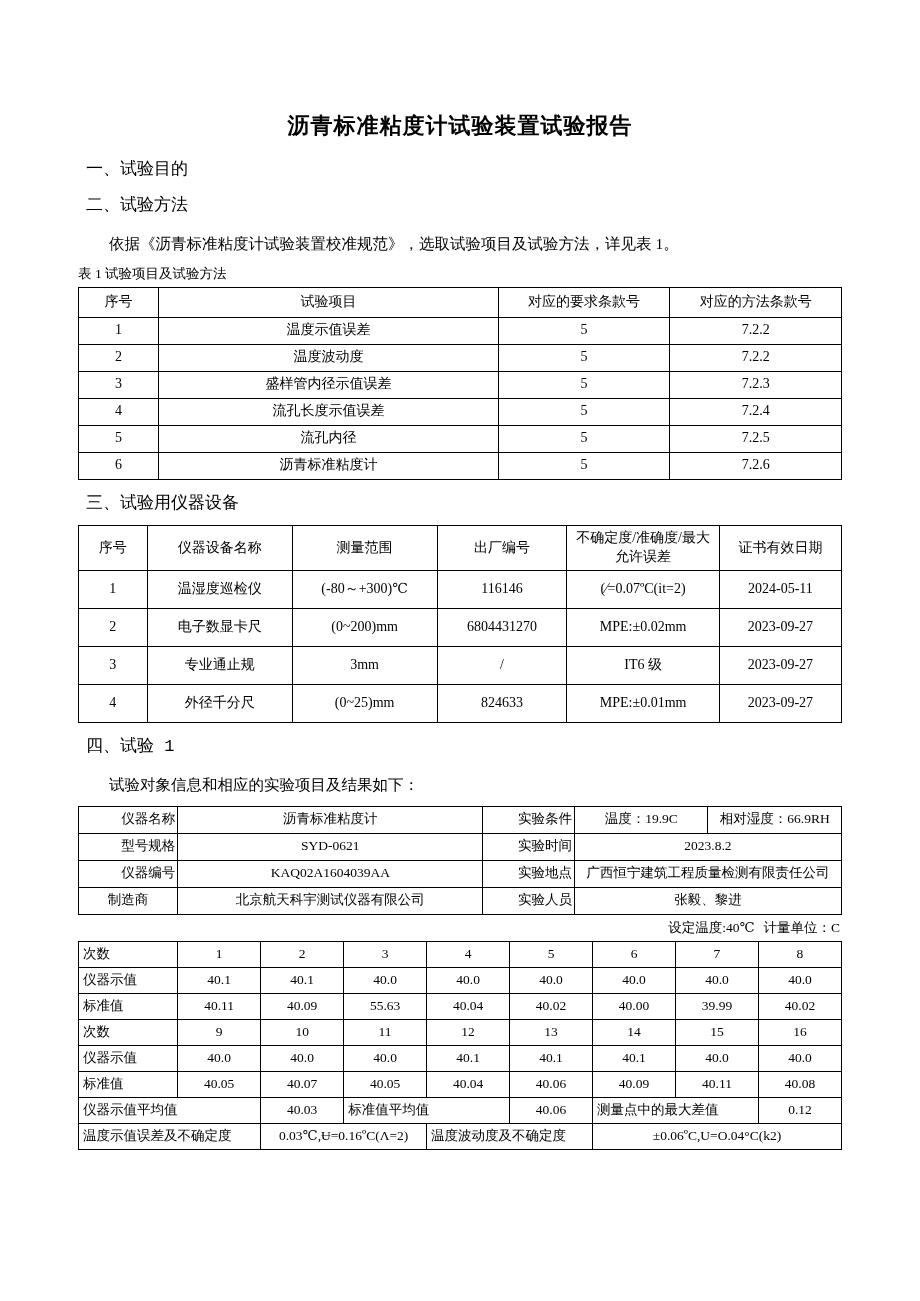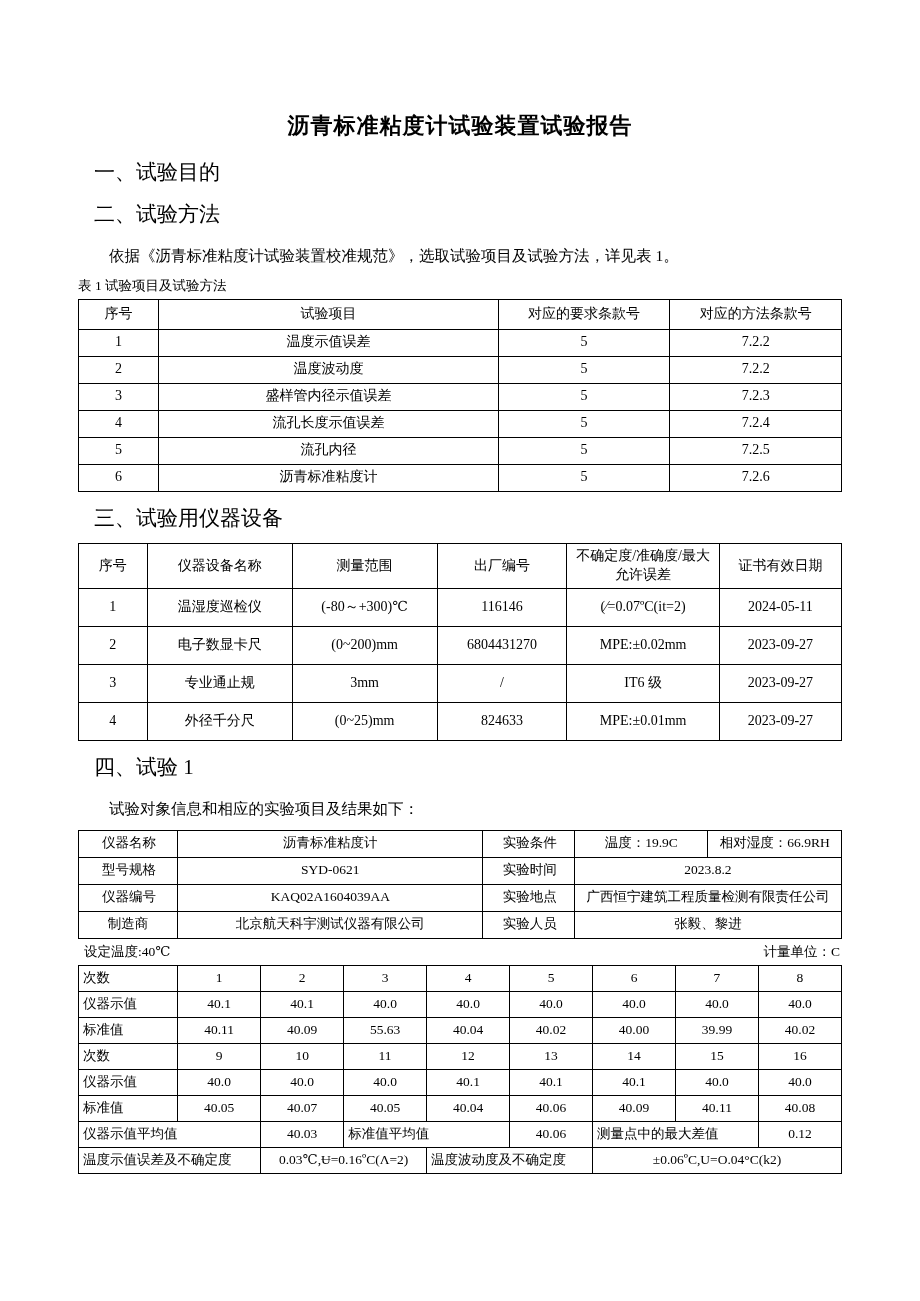--- a/index.html
+++ b/index.html
@@ -26,23 +26,24 @@
   
   .doc-title {
     text-align: center;
     font-size: 22px;
     font-weight: bold;
     letter-spacing: 1px;
     margin: 0 0 16px 0;
     line-height: 1.3;
   }
   .sec-heading {
-    font-size: 21px;
-    margin: 11px 0 9px 16px;
+    font-size: 17px;
+    margin: 11px 0 9px 8px;
     line-height: 1.5;
+    font-family: Liberation Mono, monospace;
   }
   .para {
     font-size: 15.5px;
     line-height: 2.0;
     text-align: justify;
     text-justify: inter-ideograph;
     margin: 0 0 6px 0;
     text-indent: 2em;
   }
   .tbl-caption {
@@ -75,31 +76,32 @@
 
   
   .t-equip td { height: 35px; }
   .t-equip .hdr td { height: 42px; }
 
   
   .t-info td {
     height: 24px;
     font-size: 13.5px;
   }
-  .t-info td.lbl { text-align: center; padding-left: 4px; }
+  .t-info td.lbl { text-align: right; padding-left: 4px; }
   .t-info td.lblc { text-align: center; }
 
   
   .strip {
     display: flex;
-    justify-content: space-between;
+    justify-content: flex-end;
     align-items: baseline;
     font-size: 13.5px;
     padding: 3px 2px 3px 6px;
     line-height: 1.5;
+    gap: 9px;
   }
 
   
   .t-data td {
     height: 23px;
     font-size: 13.5px;
   }
   .t-data td.rowlbl {
     text-align: left;
     padding-left: 4px;

